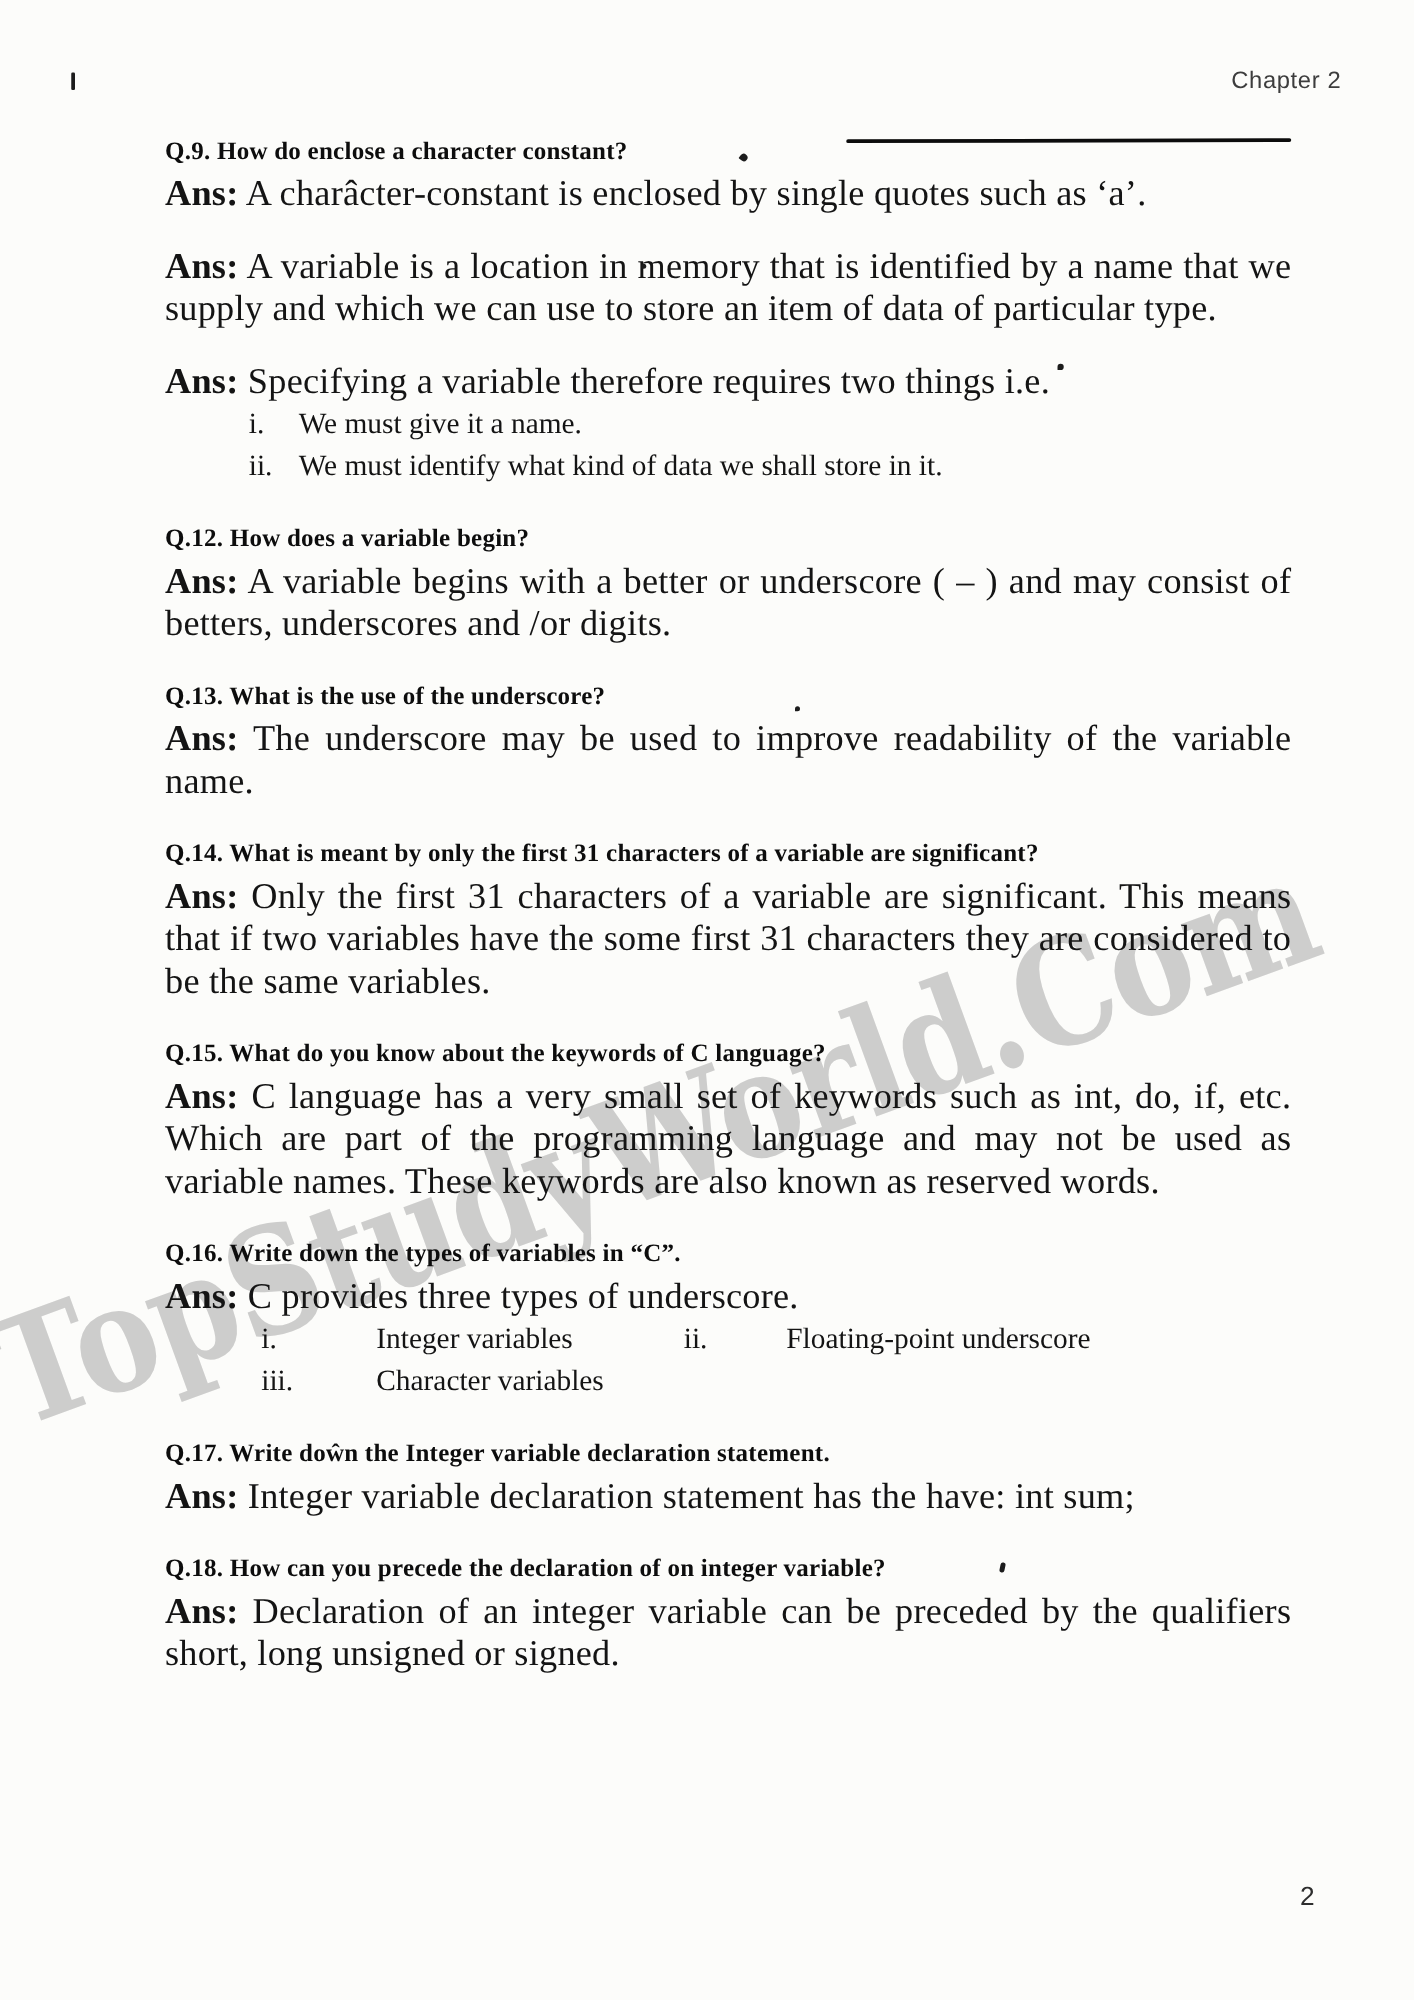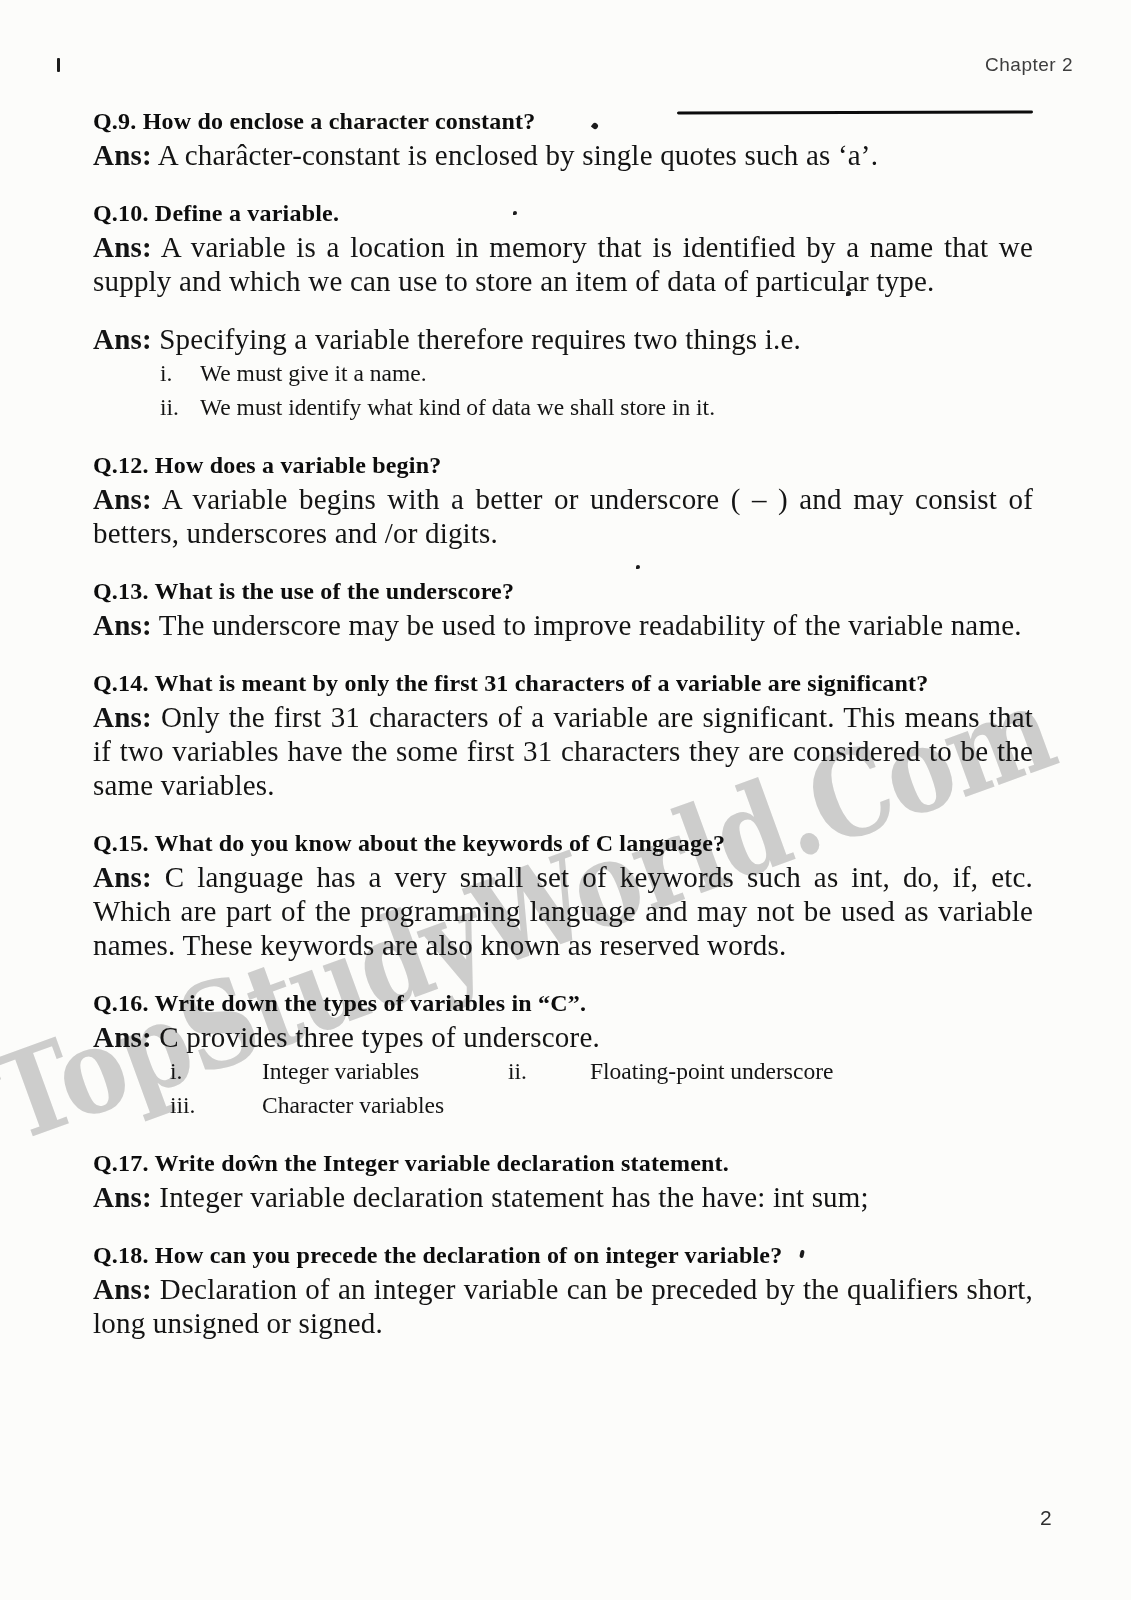--- a/index.html
+++ b/index.html
@@ -4,21 +4,21 @@
 <style>
   * { margin: 0; padding: 0; box-sizing: border-box; }
   html, body { width: 1131px; height: 1600px; }
   body {
     position: relative;
     background: #fcfcfa;
     font-family: "Liberation Serif", "DejaVu Serif", serif;
     color: #141414;
     overflow: hidden;
   }
-  .page { position: relative; width: 1131px; height: 1600px; z-index: 1; }
+  .page { position: relative; width: 1131px; height: 1600px; z-index: 1; padding-left: 39px; }
 
   .chapter-header {
     padding-top: 54px;
     padding-right: 58px;
     text-align: right;
     font-family: "Liberation Sans", "DejaVu Sans", sans-serif;
     font-size: 19px;
     color: #3d3d3d;
     letter-spacing: 0.5px;
     height: 80px;
@@ -32,21 +32,21 @@
     transform: rotate(-0.15deg);
   }
 
   main {
     margin: 6px 98px 0 93px; 
     position: relative;
     z-index: 2;
   }
   .qa { margin-top: 24px; }
   .qa h2 {
-    font-size: 24px;
+    font-size: 20px;
     font-weight: 700;
     line-height: 34px;
     letter-spacing: 0.2px;
     color: #0d0d0d;
   }
   .qa p.a {
     font-size: 29px;
     line-height: 34px;
     letter-spacing: 0.2px;
     text-align: justify;
@@ -111,21 +111,20 @@
   <div class="watermark">TopStudyWorld.Com</div>
 
   <main>
 
     <section class="qa">
       <h2>Q.9. How do enclose a character constant?</h2>
       <p class="a"><span class="ans-label">Ans:</span> <span>A charâcter-constant is enclosed by single quotes such as ‘a’.</span></p>
     </section>
 
     <section class="qa">
-      <h2>Q.10. Define a variable.</h2>
       <p class="a"><span class="ans-label">Ans:</span> <span>A variable is a location in memory that is identified by a name that we supply and which we can use to store an item of data of particular type.</span></p>
     </section>
 
     <section class="qa">
       <p class="a"><span class="ans-label">Ans:</span> <span>Specifying a variable therefore requires two things i.e.</span></p>
       <div class="plist">
         <div class="plist-row">
           <span class="plist-marker">i.</span>
           <span>We must give it a name.</span>
         </div>

